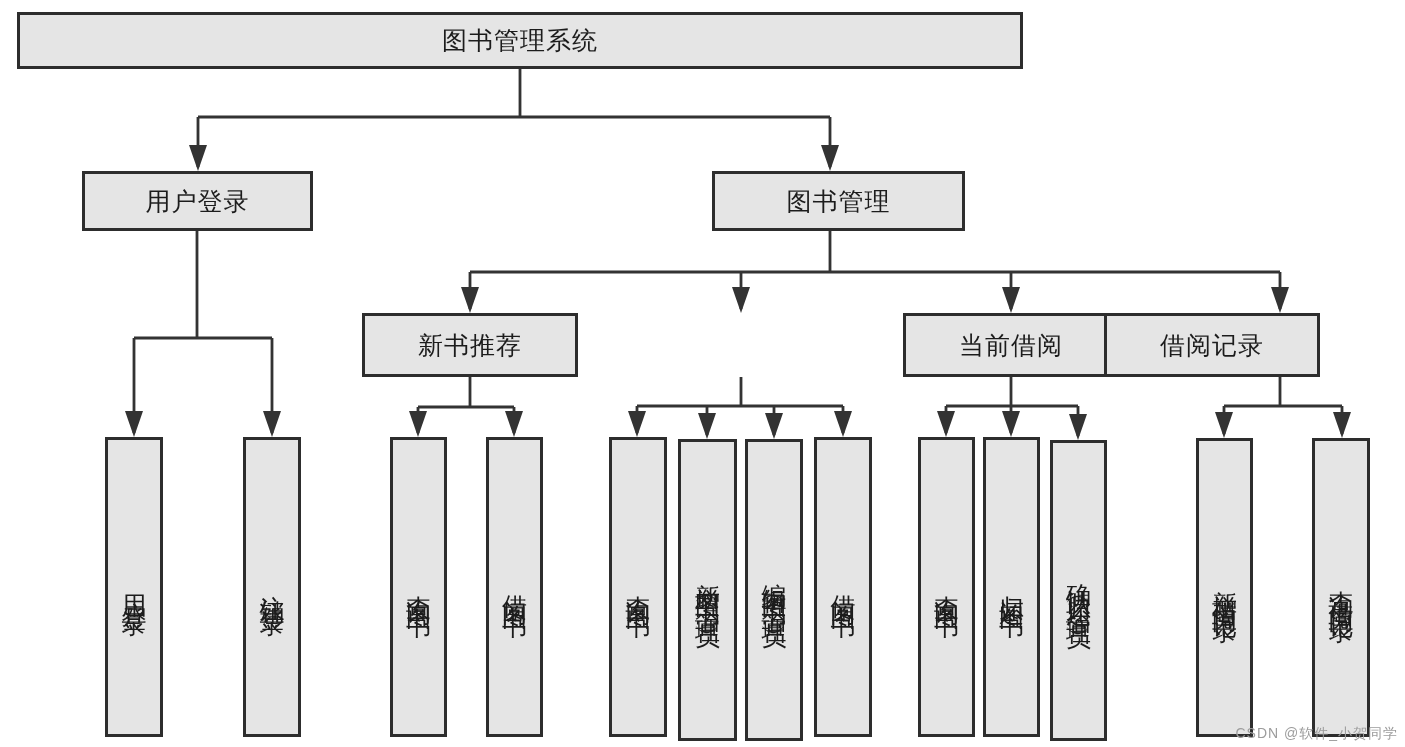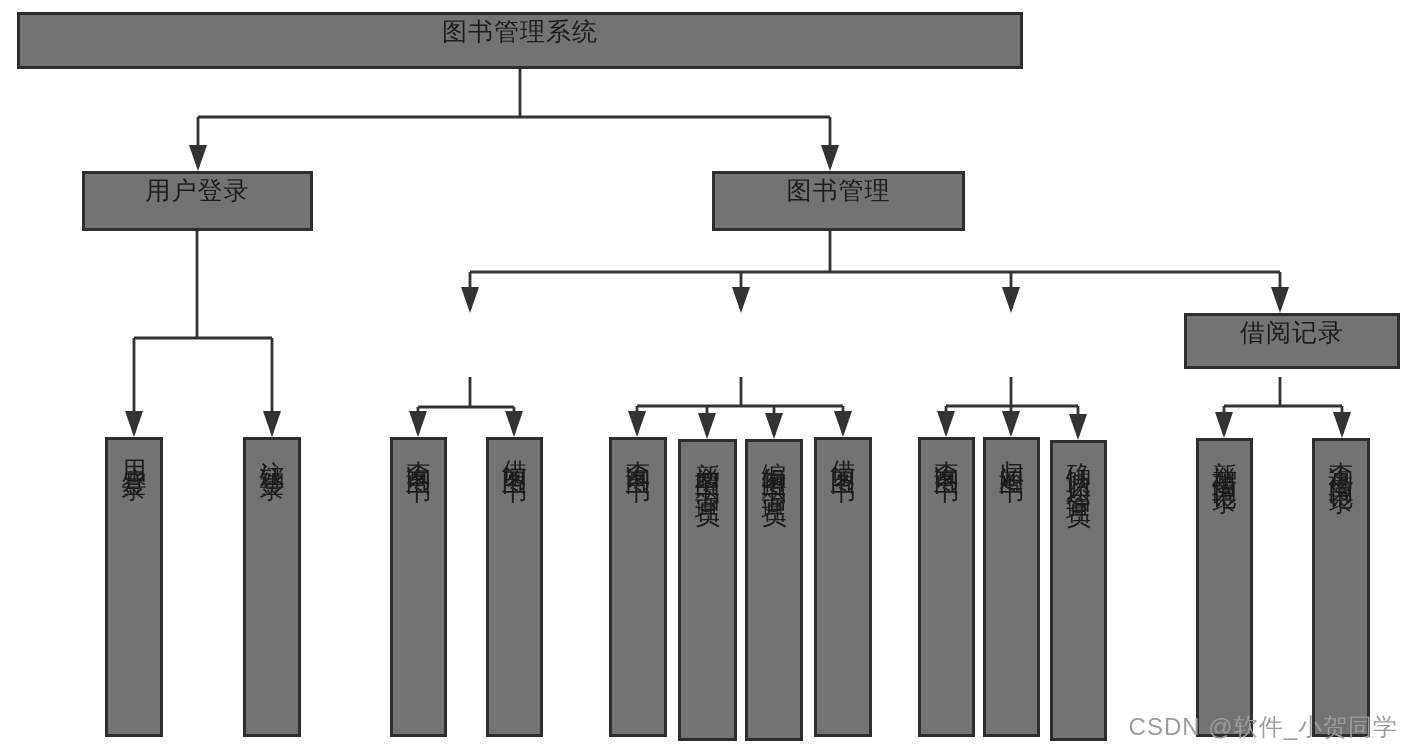--- a/index.html
+++ b/index.html
@@ -18,45 +18,45 @@
   svg.connectors {
     position: absolute;
     left: 0;
     top: 0;
     width: 1405px;
     height: 747px;
   }
   .box {
     position: absolute;
     box-sizing: border-box;
-    background: #737373;
+    background: #e5e5e5;
     border: 3px solid #2d2d2d;
     display: flex;
-    align-items: flex-start;
+    align-items: center;
     justify-content: center;
     color: #1c1c1c;
   }
   .hbox .label {
     font-size: 25px;
     letter-spacing: 1px;
     white-space: nowrap;
   }
   .vbox .label {
     writing-mode: vertical-rl;
     text-orientation: mixed;
     font-size: 25px;
     line-height: 1;
     letter-spacing: 6px;
     white-space: nowrap;
   }
   .watermark {
     position: absolute;
     right: 7px;
     bottom: 4px;
-    font-size: 24px;
+    font-size: 14px;
     color: #9c9c9c;
     letter-spacing: 1px;
     white-space: nowrap;
   }
 </style>
 </head>
 <body>
 
 <div class="canvas">
 
@@ -97,21 +97,27 @@
     <span class="label">图书管理系统</span>
   </div>
 
   <div class="box hbox" style="left:82px;top:171px;width:231px;height:60px">
     <span class="label">用户登录</span>
   </div>
   <div class="box hbox" style="left:712px;top:171px;width:253px;height:60px">
     <span class="label">图书管理</span>
   </div>
 
-  <div class="box hbox" style="left:1184px;top:313px;width:216px;height:56px">
+  <div class="box hbox" style="left:362px;top:313px;width:216px;height:64px">
+    <span class="label">新书推荐</span>
+  </div>
+  <div class="box hbox" style="left:903px;top:313px;width:216px;height:64px">
+    <span class="label">当前借阅</span>
+  </div>
+  <div class="box hbox" style="left:1104px;top:313px;width:216px;height:64px">
     <span class="label">借阅记录</span>
   </div>
 
   <div class="box vbox" style="left:105px;top:437px;width:58px;height:300px">
     <span class="label">用户登录</span>
   </div>
   <div class="box vbox" style="left:243px;top:437px;width:58px;height:300px">
     <span class="label">注销登录</span>
   </div>
 

